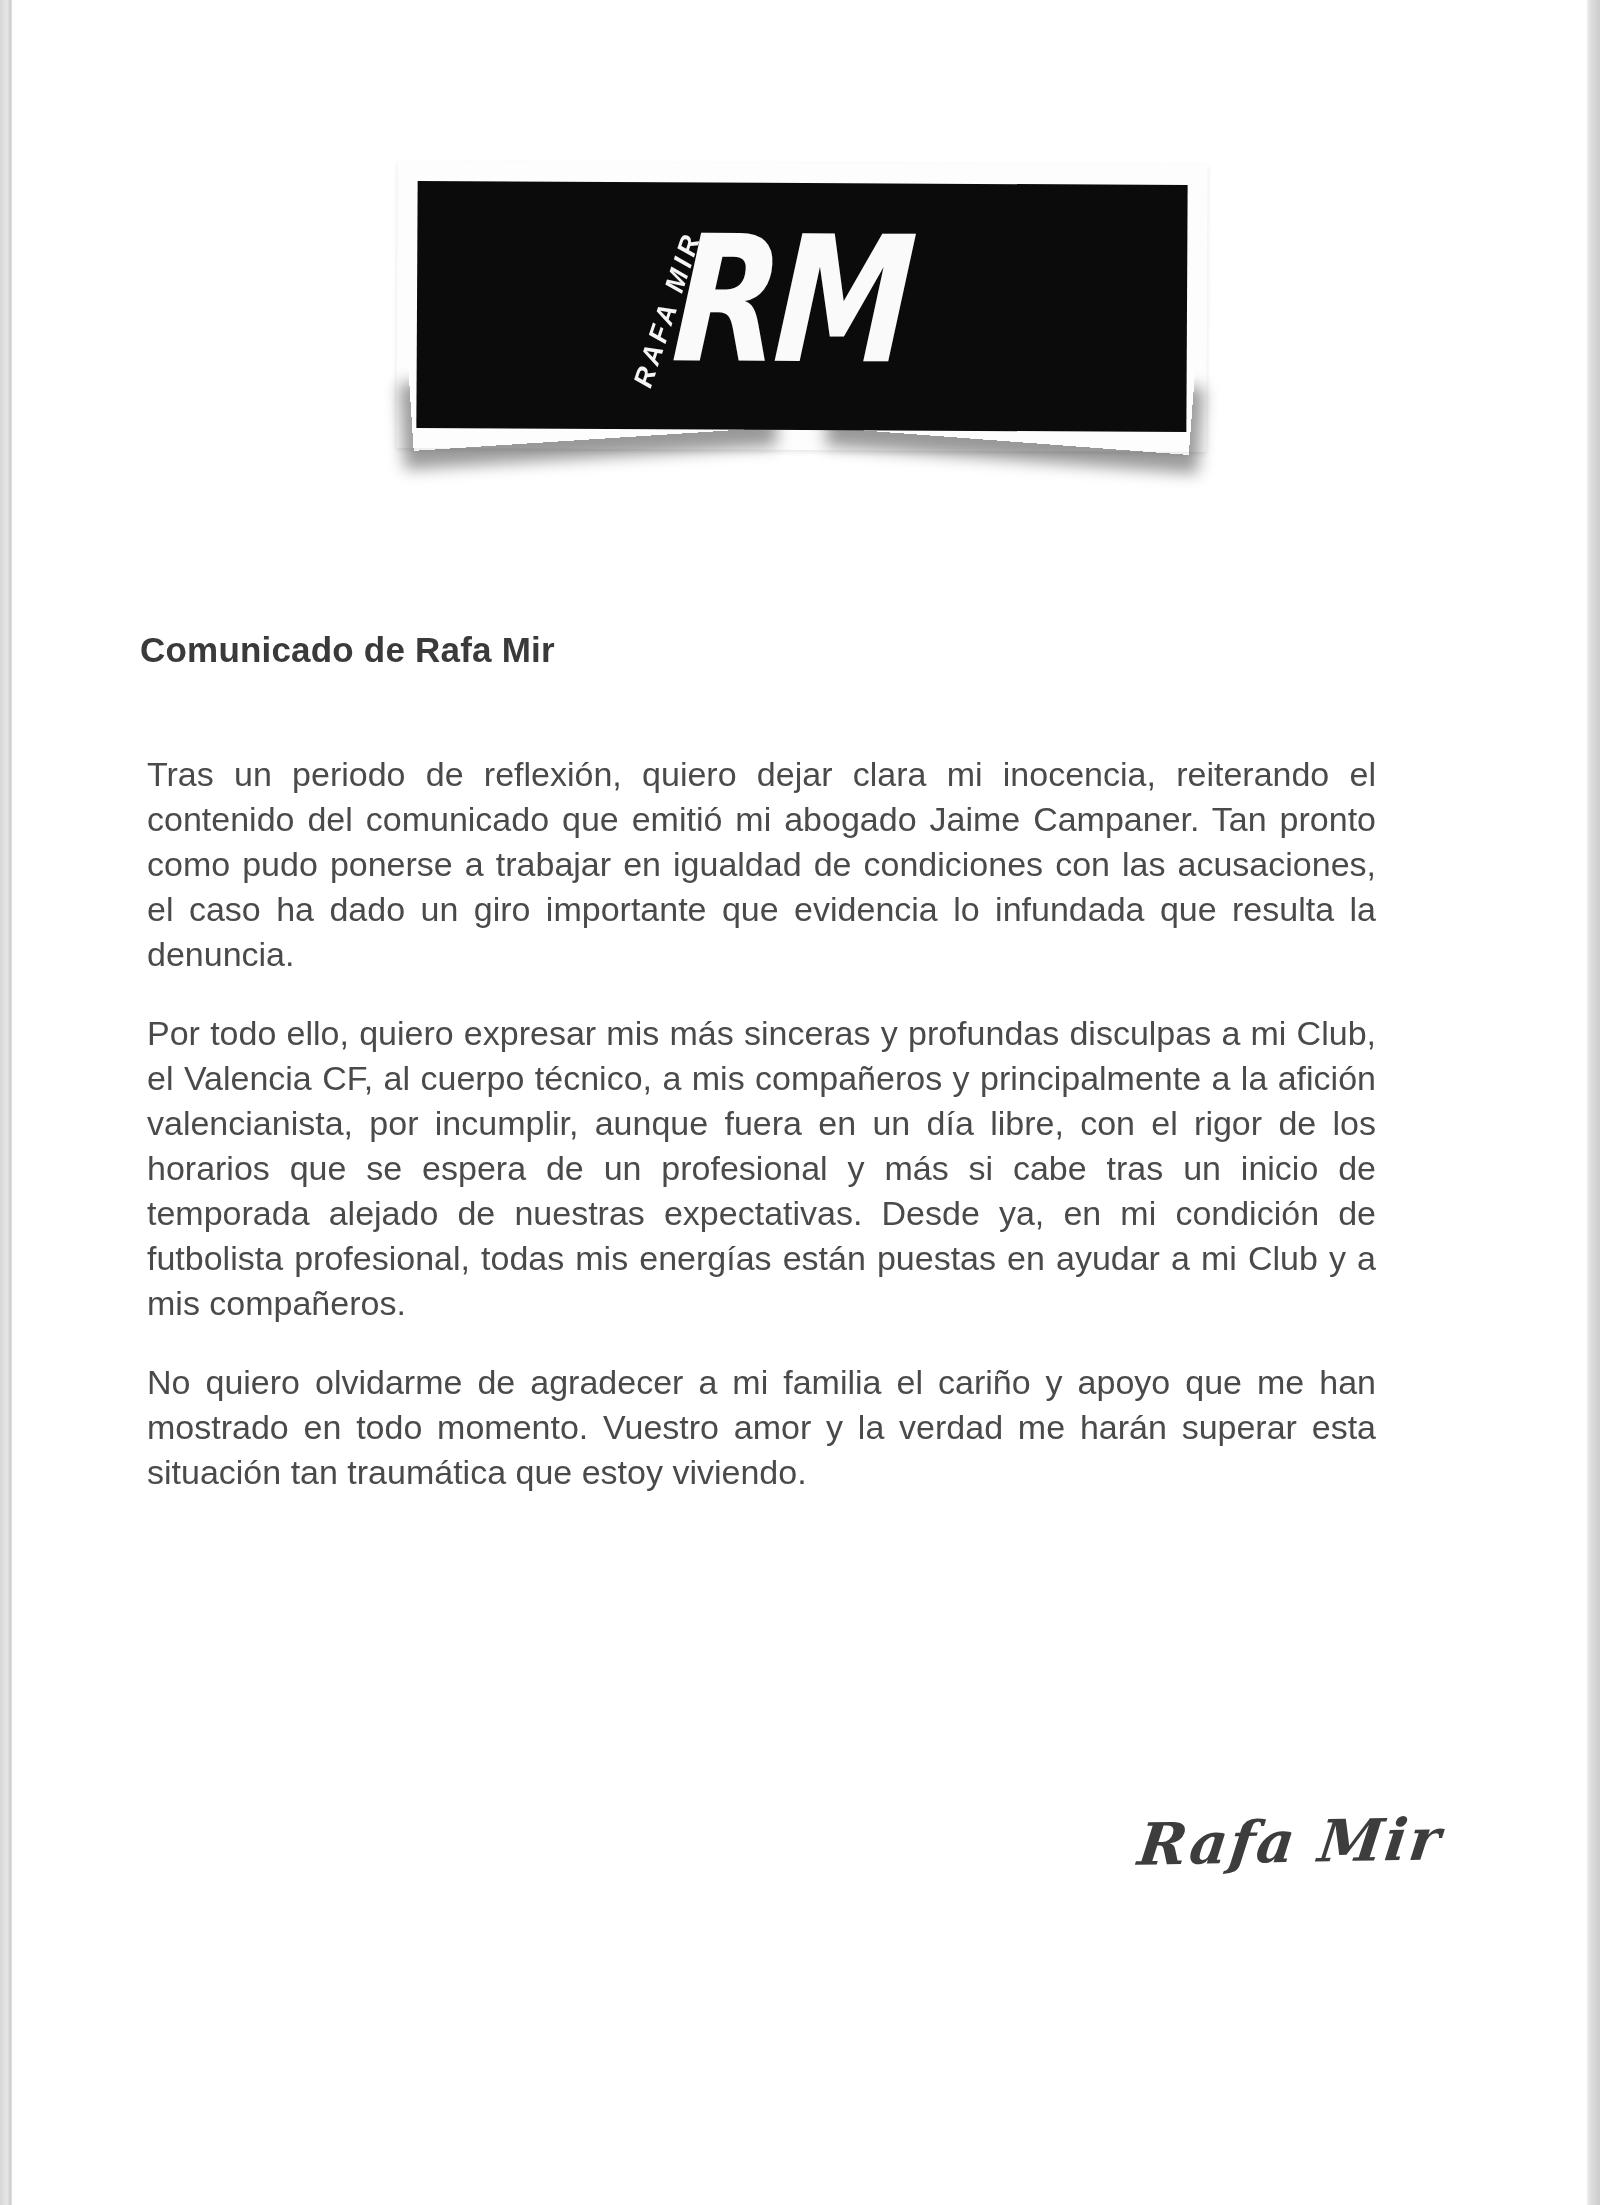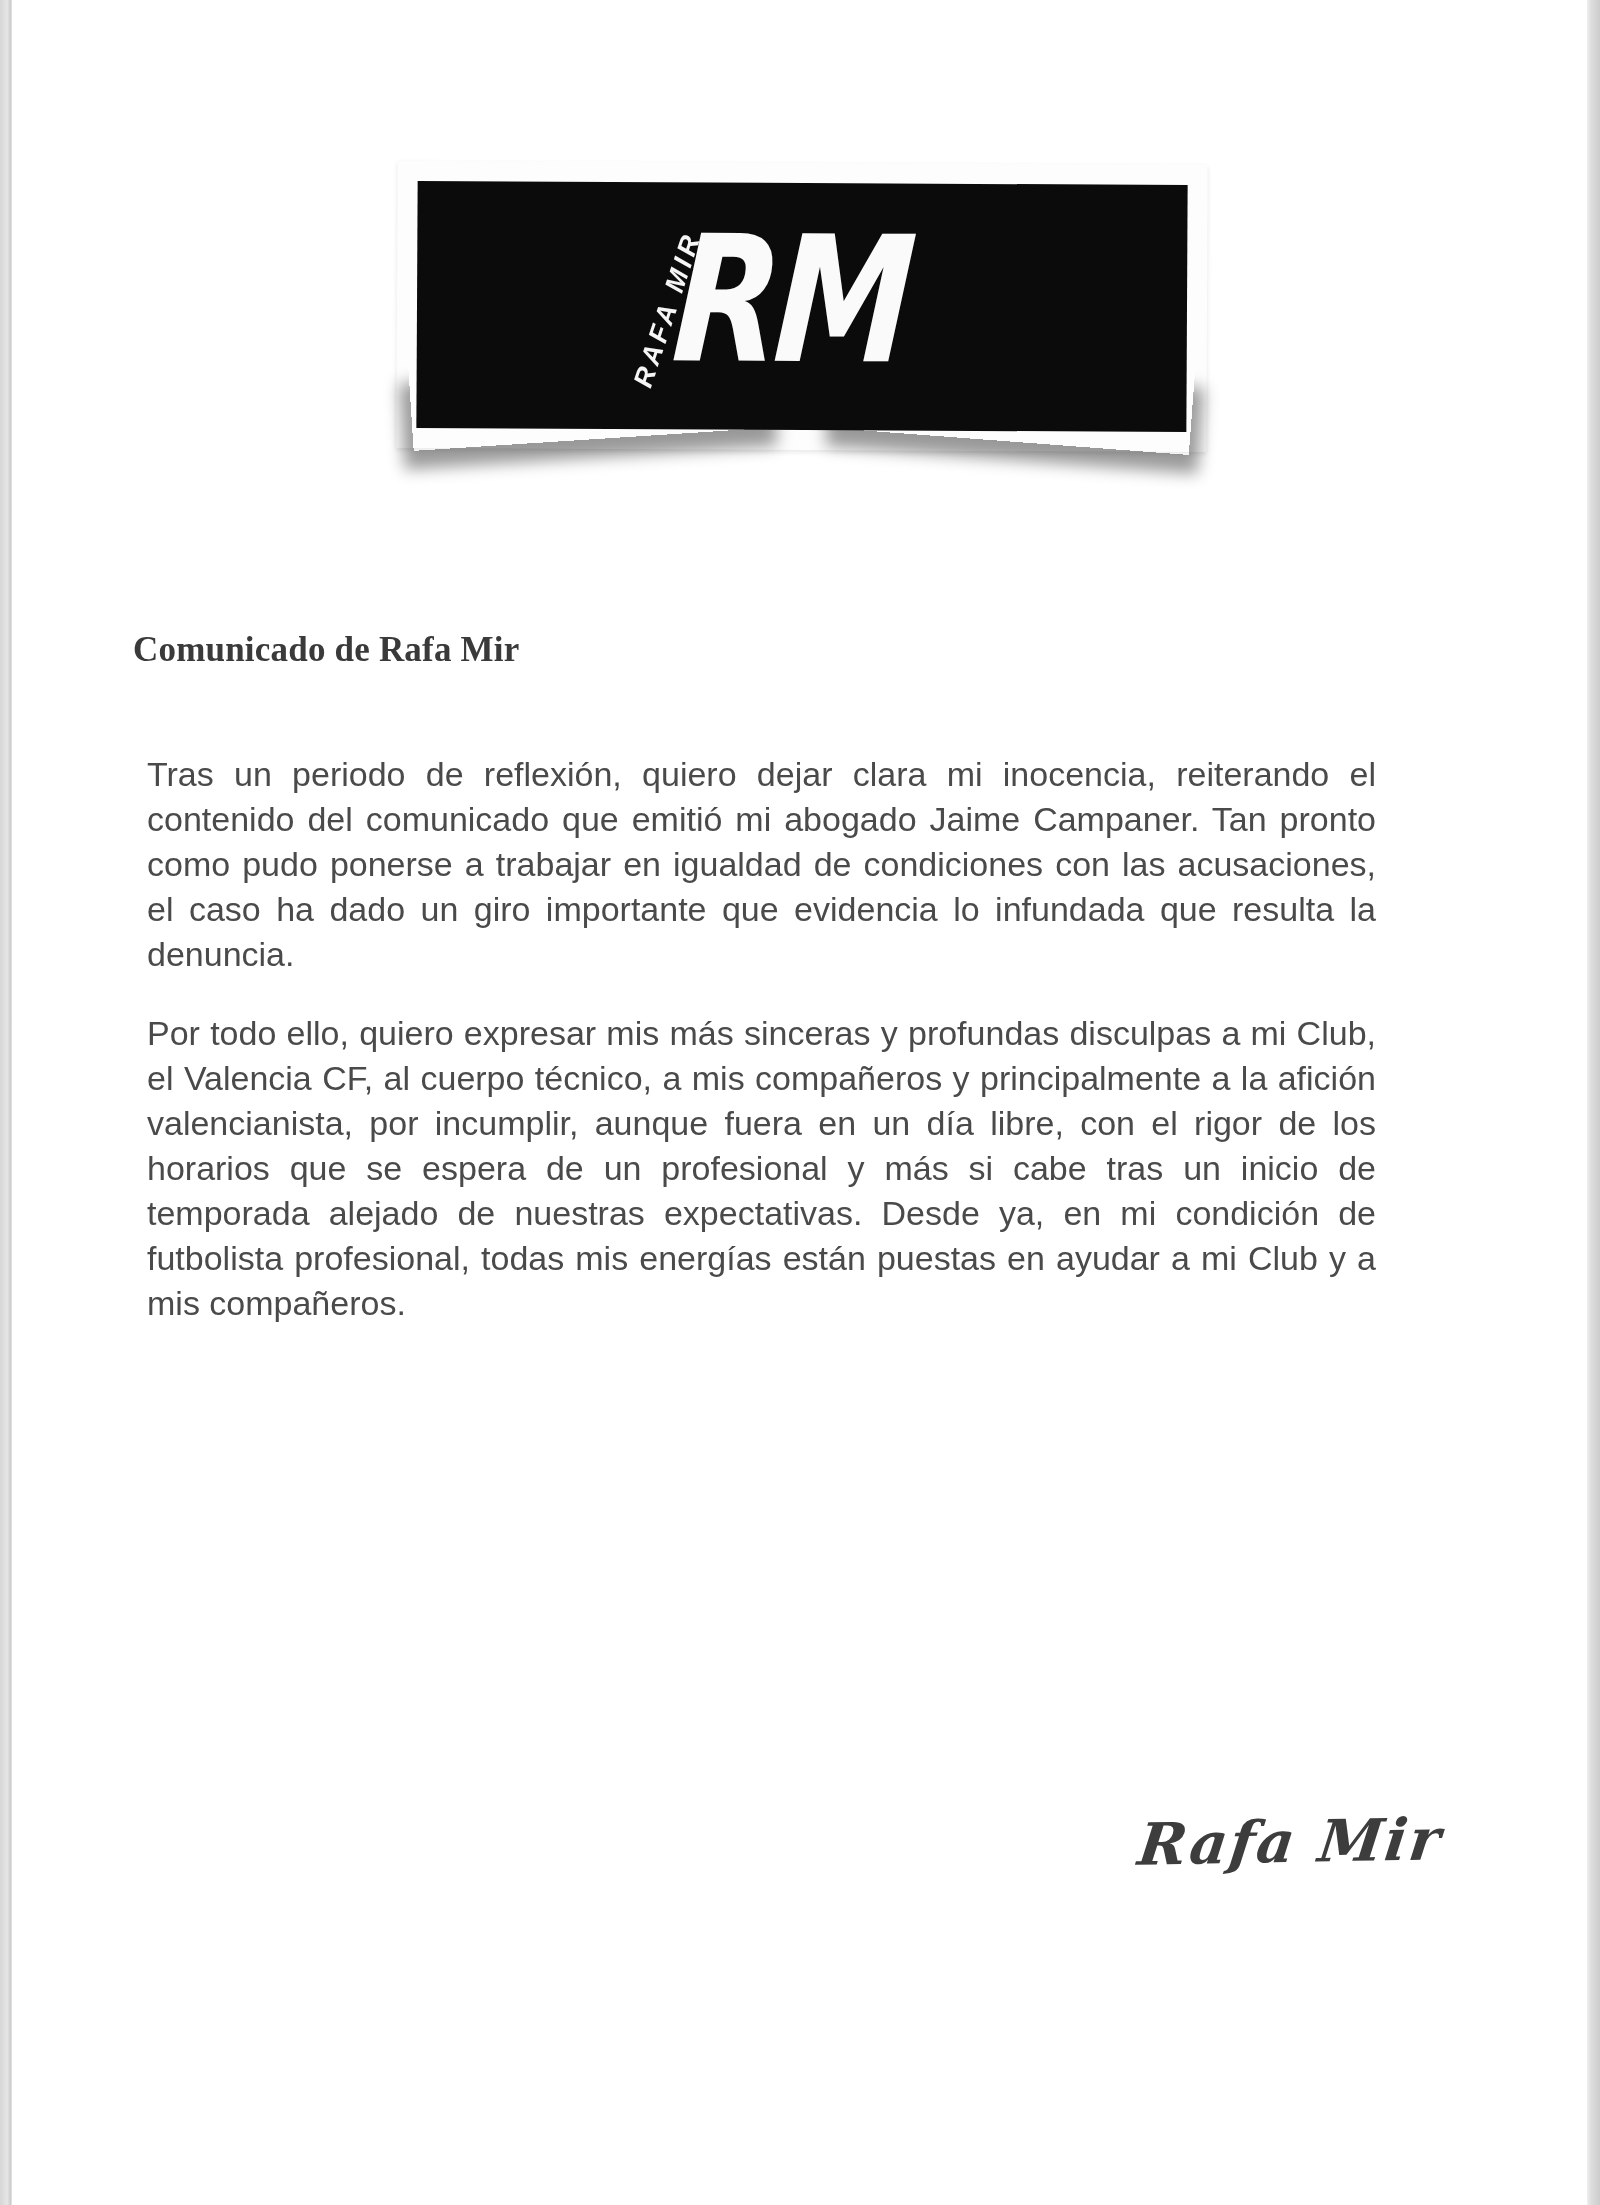--- a/index.html
+++ b/index.html
@@ -88,28 +88,27 @@
     font-size: 27px;
     letter-spacing: 4px;
     white-space: nowrap;
     transform: rotate(-72deg);
     transform-origin: center center;
   }
 
   
   .doc-title {
     position: absolute;
-    left: 133px;
+    left: 140px;
     top: 630px;
     margin: 0;
     font-size: 35px;
     font-weight: bold;
     color: #3a3a3a;
     letter-spacing: 0.2px;
-    font-family: Liberation Serif, serif;
   }
   .doc-body {
     position: absolute;
     left: 147px;
     top: 752px;
     width: 1245px;
     font-size: 34px;
     line-height: 45px;
     color: #4a4a4a;
     text-align: justify;
@@ -143,17 +142,18 @@
       <span class="logo-vertical">RAFA MIR</span>
       <span class="logo-initials">RM</span>
     </div>
   </div>
 
   <h1 class="doc-title">Comunicado de Rafa Mir</h1>
 
   <div class="doc-body">
     <p>Tras un periodo de reflexión, quiero dejar clara mi inocencia, reiterando el contenido del comunicado que emitió mi abogado Jaime Campaner. Tan pronto como pudo ponerse a trabajar en igualdad de condiciones con las acusaciones, el caso ha dado un giro importante que evidencia lo infundada que resulta la denuncia.</p>
     <p>Por todo ello, quiero expresar mis más sinceras y profundas disculpas a mi Club, el Valencia CF, al cuerpo técnico, a mis compañeros y principalmente a la afición valencianista, por incumplir, aunque fuera en un día libre, con el rigor de los horarios que se espera de un profesional y más si cabe tras un inicio de temporada alejado de nuestras expectativas. Desde ya, en mi condición de futbolista profesional, todas mis energías están puestas en ayudar a mi Club y a mis compañeros.</p>
+    <p>No quiero olvidarme de agradecer a mi familia el cariño y apoyo que me han mostrado en todo momento. Vuestro amor y la verdad me harán superar esta situación tan traumática que estoy viviendo.</p>
   </div>
 
   <div class="signature">Rafa Mir</div>
 
 </div>
 
 </body></html>

